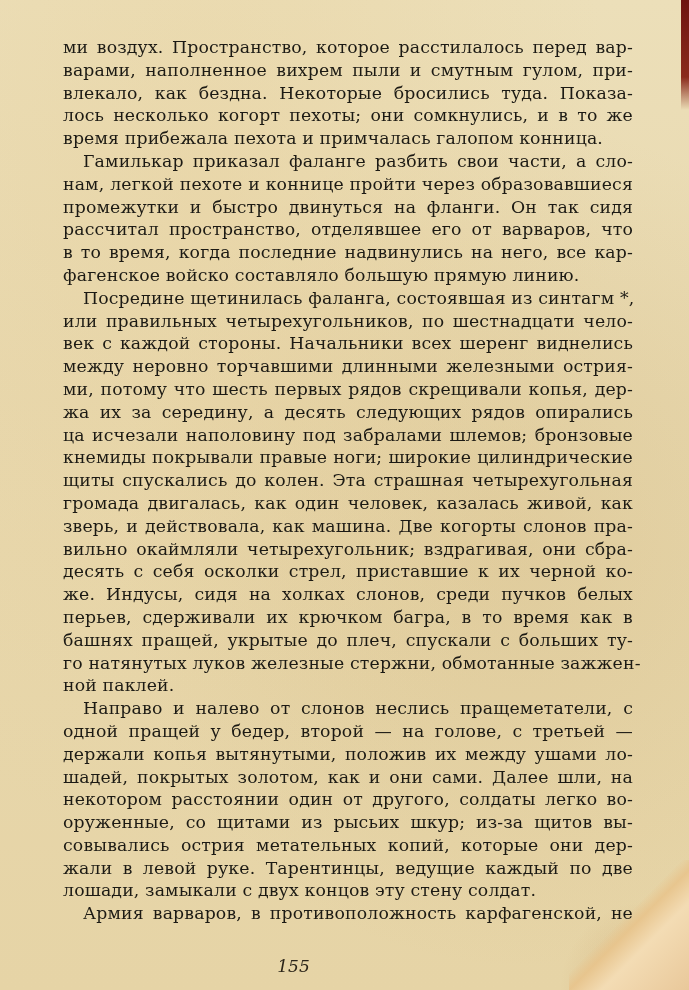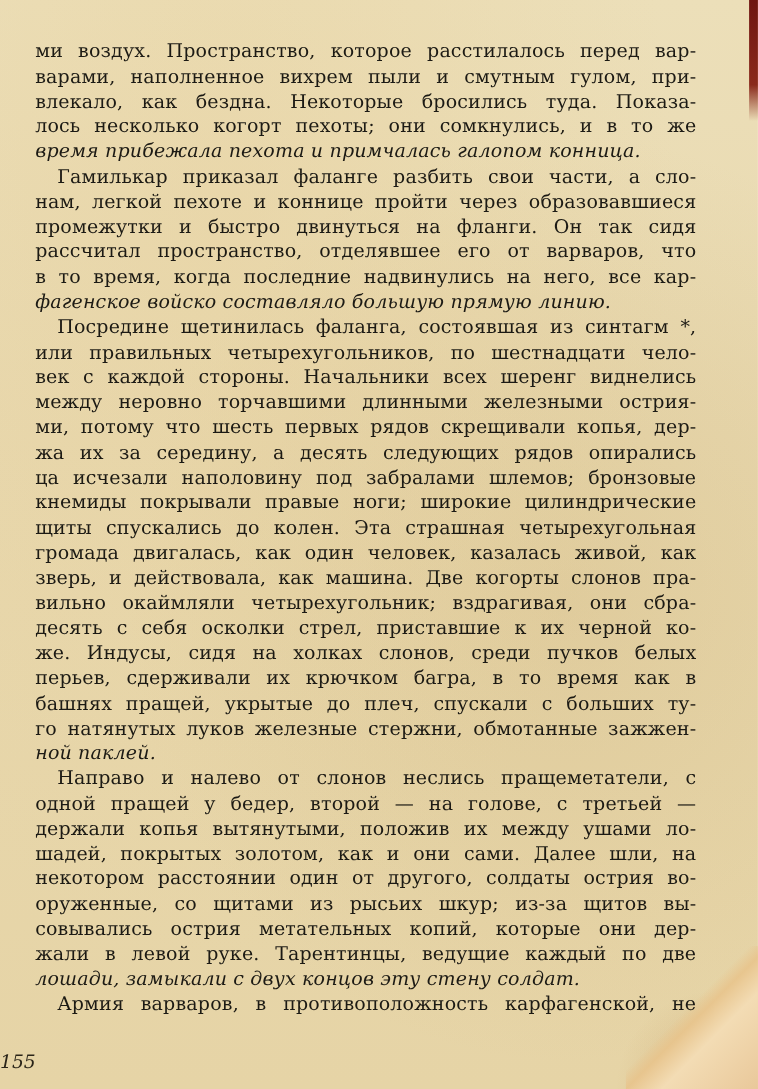--- a/index.html
+++ b/index.html
@@ -21,27 +21,27 @@
   .corner-shadow {
     position:absolute; right:40px; bottom:0; width:90px; height:90px;
     background:radial-gradient(ellipse at 100% 100%, rgba(190,140,80,0.35), transparent 70%);
   }
   .page-text {
     position:absolute; left:32px; top:36px; width:601px;
     font-family:"DejaVu Serif", serif;
     font-size:17.3px; line-height:22.8px; color:#1c1a14;
     letter-spacing:0.15px;
   }
-  .line { white-space:nowrap; display:flex; justify-content:space-between; height:22.8px; }
-  .line.last { justify-content:flex-start;font-style:italic; }
+  .line { white-space:nowrap; display:flex; justify-content:space-between; height:22.8px;margin-left:31px; }
+  .line.last { justify-content:flex-start; }
   .line.indent { padding-left:20px; }
   .line span.txt { display:block; width:100%; text-align:justify; text-align-last:justify; }
   .line.last span.txt { text-align:left; text-align-last:left; }
   .page-number {
-    position:absolute; left:0; width:587px; top:956px; 
+    position:absolute; left:0; width:587px; top:956px; text-align:center;
     font-family:"DejaVu Serif", serif; font-style:italic; font-size:17px; color:#2a2418;
   }
 </style>
 </head>
 <body>
 
 <div class="cover-edge"></div>
 <div class="corner-shadow"></div>
 <div class="corner-curl"></div>
 
@@ -139,21 +139,21 @@
     <div class="line">
       <span class="txt">одной пращей у бедер, второй — на голове, с третьей —</span>
     </div>
     <div class="line">
       <span class="txt">держали копья вытянутыми, положив их между ушами ло-</span>
     </div>
     <div class="line">
       <span class="txt">шадей, покрытых золотом, как и они сами. Далее шли, на</span>
     </div>
     <div class="line">
-      <span class="txt">некотором расстоянии один от другого, солдаты острия во-</span>
+      <span class="txt">некотором расстоянии один от другого, солдаты легко во-</span>
     </div>
     <div class="line">
       <span class="txt">оруженные, со щитами из рысьих шкур; из-за щитов вы-</span>
     </div>
     <div class="line">
       <span class="txt">совывались острия метательных копий, которые они дер-</span>
     </div>
     <div class="line">
       <span class="txt">жали в левой руке. Тарентинцы, ведущие каждый по две</span>
     </div>

